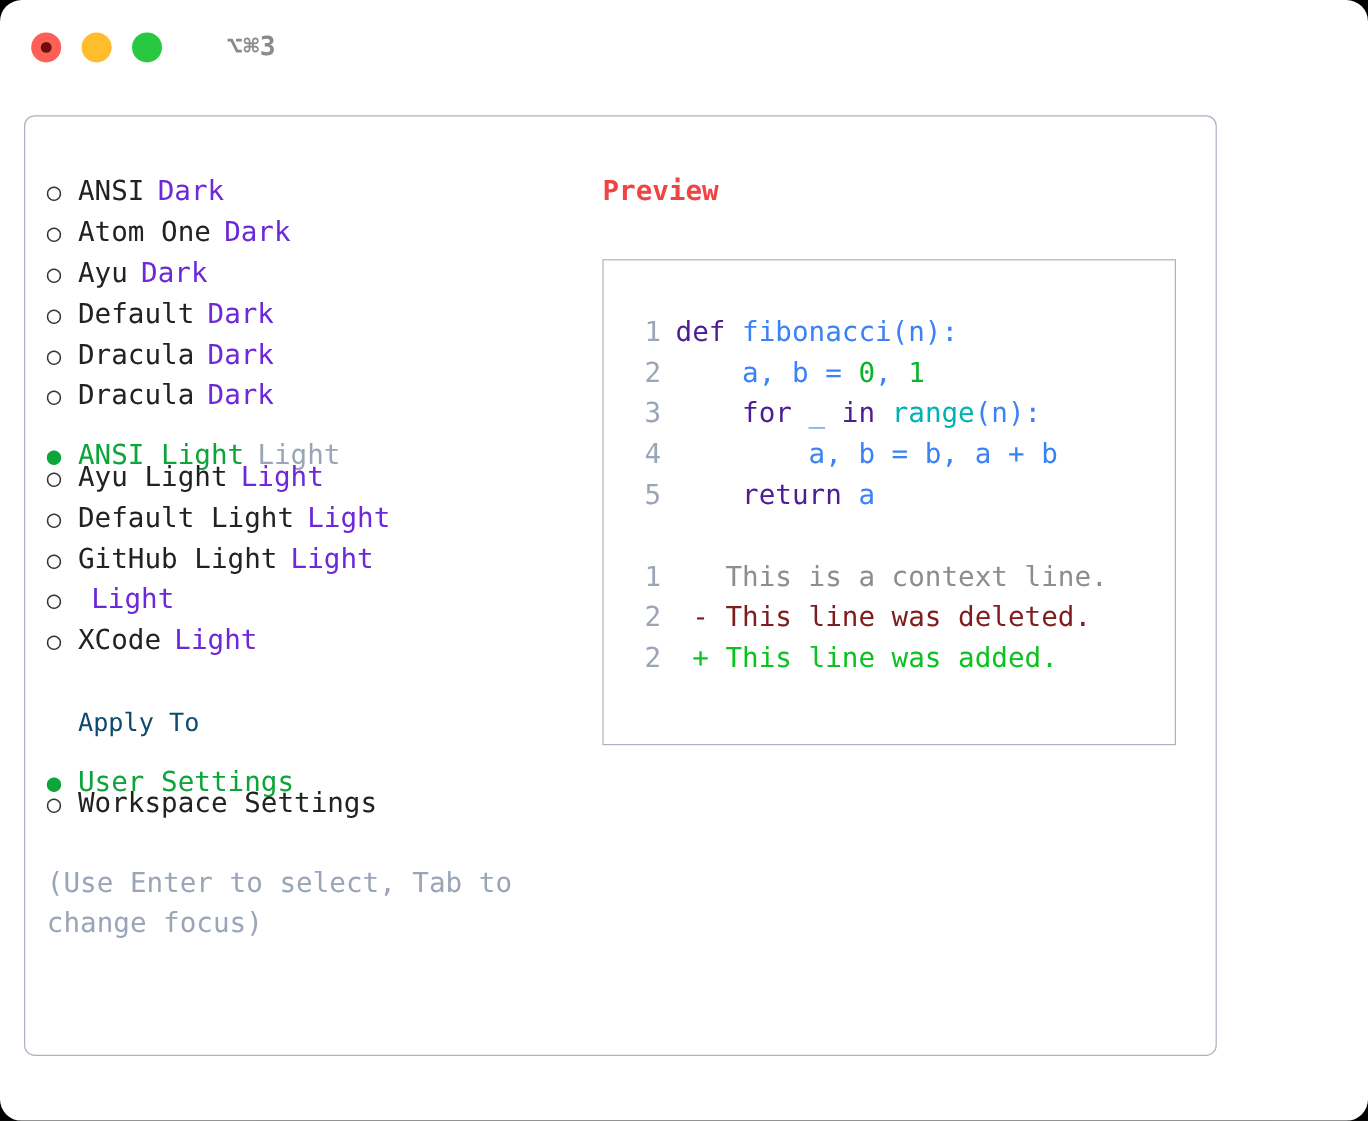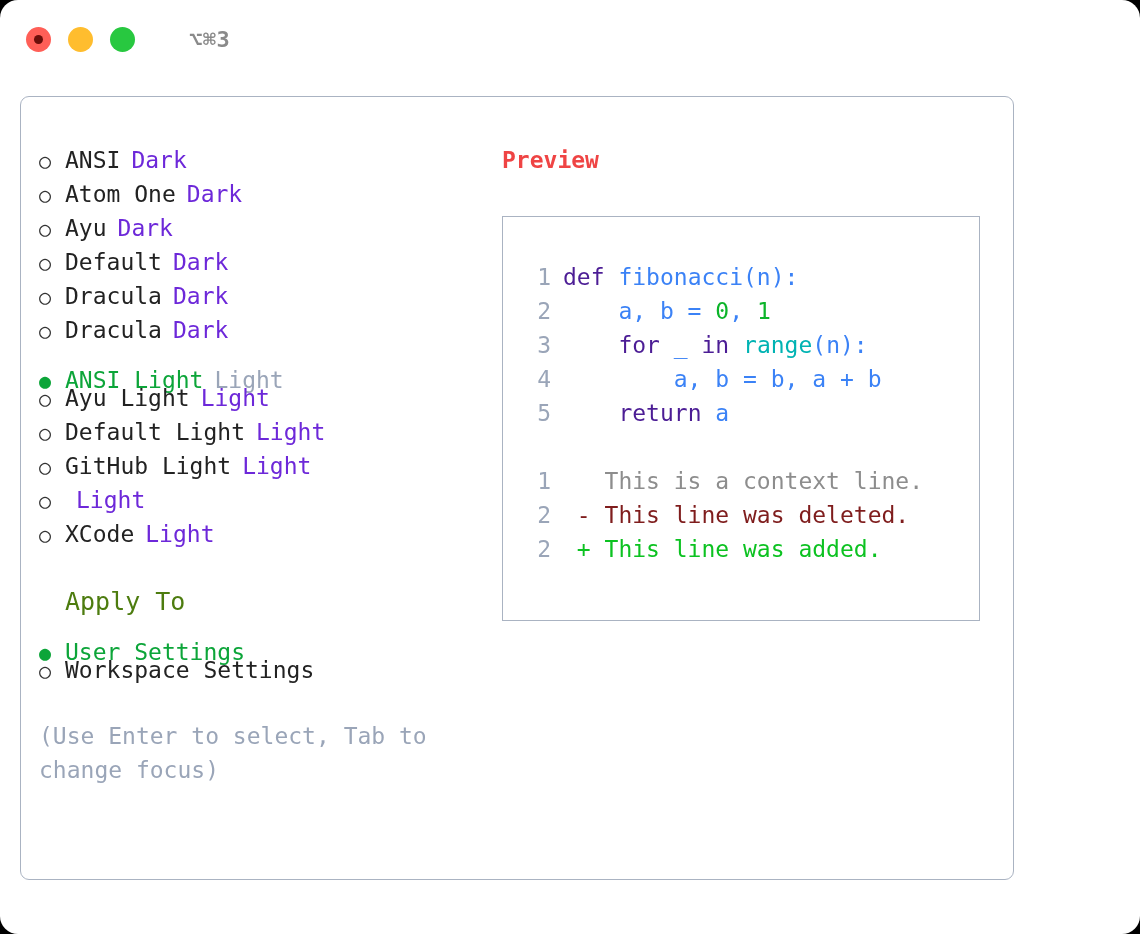--- a/index.html
+++ b/index.html
@@ -95,22 +95,22 @@
   .row .name { color: #222222; }
   .row.selected .name { color: #0ca539; margin-top: 16px; }
   .row .variant { color: #6d28d9; margin-left: 11px; }
   .row.selected .variant { color: #9aa5b8; }
 
   .spacer-sm { height: 34px; }
 
   .group-head {
     height: 34px;
     line-height: 34px;
-    font-size: 25px;
-    color: #4d7c0f;
+    font-size: 21px;
+    color: #0c4a6e;
     padding-left: 26px;
     white-space: pre;
   }
 
   .hint {
     margin-top: 32px;
     font-size: 23px;
     line-height: 34px;
     color: #9aa5b8;
     width: 410px;

